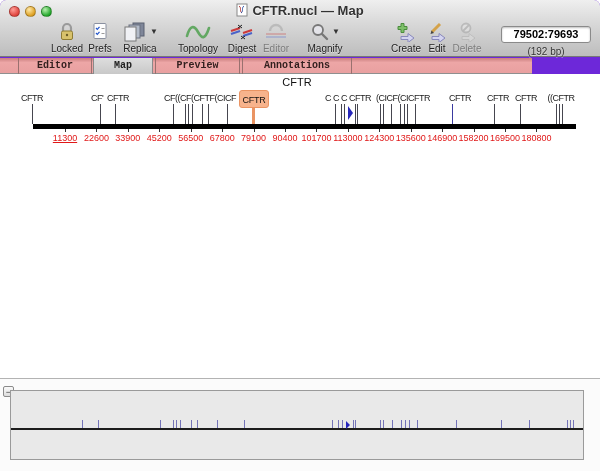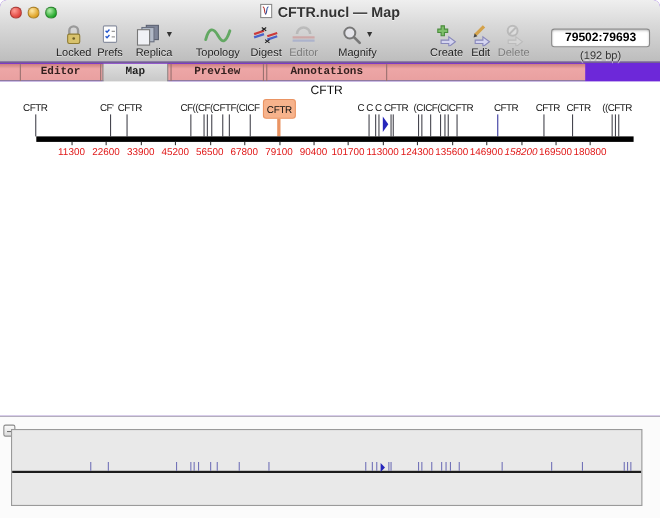--- a/index.html
+++ b/index.html
@@ -277,21 +277,21 @@
         <div class="feat-tick" style="left: 520px;"></div>
         <div class="feat-tick" style="left: 556px;"></div>
         <div class="feat-tick" style="left: 559px;"></div>
         <div class="feat-tick" style="left: 562px;"></div>
       </div>
     <div id="highlight-box" style="left: 239px; width: 30px; background: rgb(247, 179, 140); border: 1px solid rgb(234, 148, 99);">CFTR</div>
     <div id="highlight-stem" style="left: 251.5px; background: rgb(234, 148, 99);"></div>
     <div id="map-line" style="left: 33px; width: 543px;"></div>
     <div id="ruler-layer">
         <div class="ruler-tick" style="left: 65px;"></div>
-        <div class="ruler-label" style="left: 65px; color: rgb(224, 24, 24);">11300</div>
+        <div class="ruler-label" style="left: 65px; color: rgb(224, 24, 24); text-decoration: underline;">11300</div>
         <div class="ruler-tick" style="left: 96.43px;"></div>
         <div class="ruler-label" style="left: 96.43px; color: rgb(224, 24, 24);">22600</div>
         <div class="ruler-tick" style="left: 127.86px;"></div>
         <div class="ruler-label" style="left: 127.86px; color: rgb(224, 24, 24);">33900</div>
         <div class="ruler-tick" style="left: 159.29px;"></div>
         <div class="ruler-label" style="left: 159.29px; color: rgb(224, 24, 24);">45200</div>
         <div class="ruler-tick" style="left: 190.72px;"></div>
         <div class="ruler-label" style="left: 190.72px; color: rgb(224, 24, 24);">56500</div>
         <div class="ruler-tick" style="left: 222.15px;"></div>
         <div class="ruler-label" style="left: 222.15px; color: rgb(224, 24, 24);">67800</div>
@@ -303,21 +303,21 @@
         <div class="ruler-label" style="left: 316.44px; color: rgb(224, 24, 24);">101700</div>
         <div class="ruler-tick" style="left: 347.87px;"></div>
         <div class="ruler-label" style="left: 347.87px; color: rgb(224, 24, 24);">113000</div>
         <div class="ruler-tick" style="left: 379.3px;"></div>
         <div class="ruler-label" style="left: 379.3px; color: rgb(224, 24, 24);">124300</div>
         <div class="ruler-tick" style="left: 410.73px;"></div>
         <div class="ruler-label" style="left: 410.73px; color: rgb(224, 24, 24);">135600</div>
         <div class="ruler-tick" style="left: 442.16px;"></div>
         <div class="ruler-label" style="left: 442.16px; color: rgb(224, 24, 24);">146900</div>
         <div class="ruler-tick" style="left: 473.59px;"></div>
-        <div class="ruler-label" style="left: 473.59px; color: rgb(224, 24, 24); font-style: italic;">158200</div>
+        <div class="ruler-label" style="left: 473.59px; color: rgb(224, 24, 24);">158200</div>
         <div class="ruler-tick" style="left: 505.02px;"></div>
         <div class="ruler-label" style="left: 505.02px; color: rgb(224, 24, 24);">169500</div>
         <div class="ruler-tick" style="left: 536.45px;"></div>
         <div class="ruler-label" style="left: 536.45px; color: rgb(224, 24, 24);">180800</div>
       </div>
   </div>
 
   <div id="splitter"></div>
   <div id="lower">
     <button id="collapse-btn">−</button>

